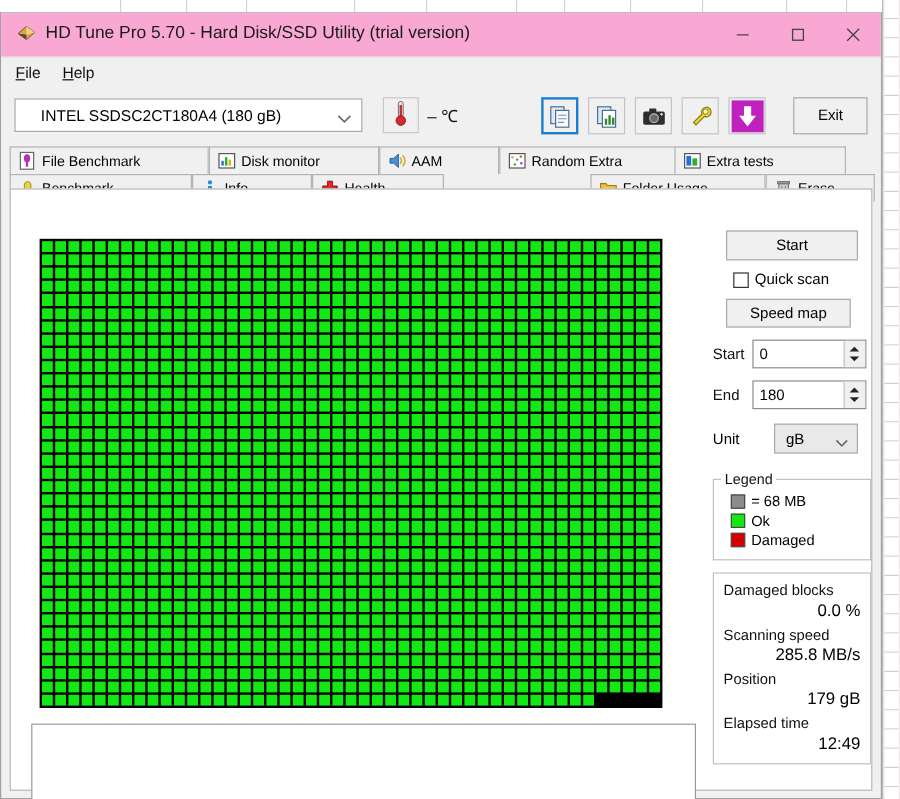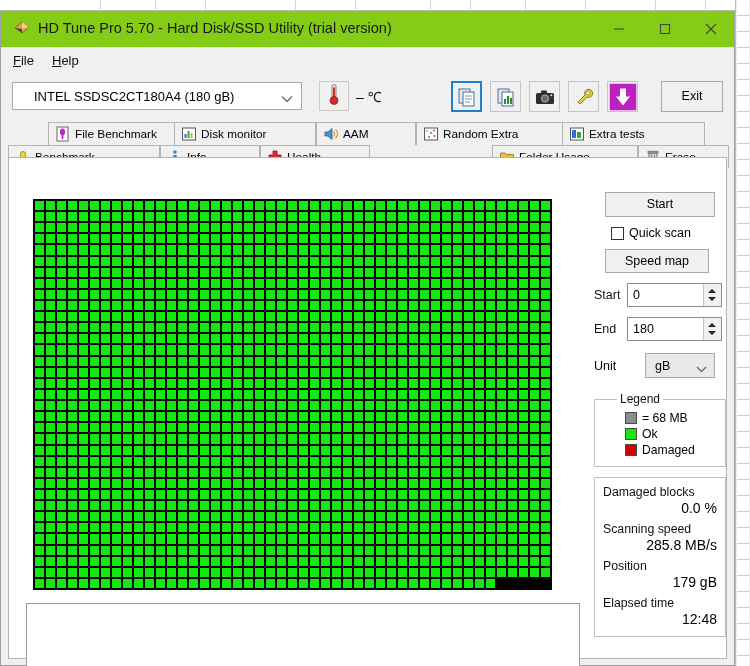--- a/index.html
+++ b/index.html
@@ -18,21 +18,21 @@
   #bg-right{position:absolute;right:0;top:0;width:14px;height:666px;background:#eceaea;border-left:1px solid #bdbdbd;}
   #bg-right .rbox{position:absolute;left:1px;width:12px;background:#ffffff;border-bottom:1px solid #d0d0d0;}
 
   
   #app-window{
     position:absolute;left:0;top:10px;width:735px;height:656px;
     background:#f0f0f0;border:1px solid #a0a0a0;border-top:1px solid #bcbcbc;
     box-sizing:border-box;
   }
   
-  #title-bar{height:36px;background:#84cc16;position:relative;border-bottom:1px solid #e6e6e6;}
+  #title-bar{height:36px;background:#f9a8d4;position:relative;border-bottom:1px solid #e6e6e6;}
   #app-icon{position:absolute;left:13px;top:10px;width:16px;height:16px;}
   #title-text{position:absolute;left:37px;top:9px;font-size:14.5px;color:#1a1a1a;white-space:nowrap;}
   .winbtn{position:absolute;top:0;width:46px;height:36px;cursor:default;}
   #btn-min{right:92px;} #btn-max{right:46px;} #btn-close{right:0px;}
   .winbtn svg{position:absolute;left:50%;top:50%;transform:translate(-50%,-50%);}
 
   
   #menu-bar{height:26px;background:#f0f0f0;position:relative;}
   .menu-item{position:absolute;top:4px;font-size:13px;color:#111;padding:1px 4px;}
   .menu-item u{text-decoration:underline;}
@@ -95,21 +95,21 @@
   .spin .updn{position:absolute;right:0;top:0;width:17px;height:100%;background:#f0f0f0;border-left:1px solid #c4c4c4;}
   .spin .updn .ar{position:absolute;left:4px;width:0;height:0;border-left:4px solid transparent;border-right:4px solid transparent;}
   .spin .updn .up{top:5px;border-bottom:4px solid #222;}
   .spin .updn .dn{bottom:5px;border-top:4px solid #222;}
   #unit-row{display:flex;align-items:center;margin-top:12px;}
   #unit-row .lbl{width:51px;font-size:12.5px;}
   #unit-select{position:relative;width:70px;height:25px;background:#e9e9e9;border:1px solid #a9a9a9;box-sizing:border-box;}
   #unit-val{position:absolute;left:9px;top:5px;font-size:12.5px;}
   #unit-arrow{position:absolute;right:7px;top:8px;}
 
-  fieldset.grp{margin:14px 0 0 0;padding:3px 6px 7px 22px;border:1px solid #c0c0c0;
+  fieldset.grp{margin:14px 0 0 0;padding:3px 6px 7px 6px;border:1px solid #c0c0c0;
      box-sizing:border-box;width:132px;}
   fieldset.grp legend{font-size:12px;padding:0 3px;color:#111;}
   .leg-row{display:flex;align-items:center;gap:5px;margin:2px 0 2px 8px;font-size:12.2px;}
   .sw{width:12px;height:12px;border:1px solid #4a4a4a;box-sizing:border-box;}
   .sw.gray{background:#8c8c8c;} .sw.green{background:#13e813;} .sw.red{background:#d40000;}
 
   #stats-box{margin-top:10px;width:132px;border:1px solid #c0c0c0;box-sizing:border-box;
      padding:7px 8px 9px 8px;background:#fff;}
   .stat-label{font-size:12.3px;color:#111;margin-top:6px;}
   .stat-label:first-child{margin-top:0;}
@@ -271,21 +271,21 @@
         <rect x="0" y="0" width="27" height="27" fill="#bf21bf"></rect>
         <polygon points="13.5,22 6.5,13 10.5,13 10.5,5 16.5,5 16.5,13 20.5,13" fill="#ffffff"></polygon>
       </svg>
     </div>
 
     <div id="exit-btn">Exit</div>
   </div>
 
   <div id="tabs">
     <div class="tabrow" id="tabrow1">
-      <div class="tab" style="left:0px;width:166px;margin-left:40px;">
+      <div class="tab" style="left:0px;width:166px;">
         <span class="ticon">
           <svg width="16" height="16" viewBox="0 0 16 16">
               <rect x="2" y="1" width="11" height="14" fill="#fff" stroke="#666" stroke-width="1"></rect>
               <ellipse cx="7.5" cy="6" rx="2.6" ry="3.4" fill="#b72fb7"></ellipse>
               <rect x="6.6" y="9" width="1.8" height="4" fill="#b72fb7"></rect>
             </svg>
         </span>
         <span>File Benchmark</span>
       </div>
       <div class="tab" style="left:166px;width:142px;">
@@ -2092,18 +2092,18 @@
       </fieldset>
 
       <div id="stats-box">
         <div class="stat-label">Damaged blocks</div>
         <div class="stat-value">0.0 %</div>
         <div class="stat-label">Scanning speed</div>
         <div class="stat-value">285.8 MB/s</div>
         <div class="stat-label">Position</div>
         <div class="stat-value">179 gB</div>
         <div class="stat-label">Elapsed time</div>
-        <div class="stat-value">12:48</div>
+        <div class="stat-value">12:49</div>
       </div>
 
     </div>
   </div>
 </div>
 
 </body></html>

